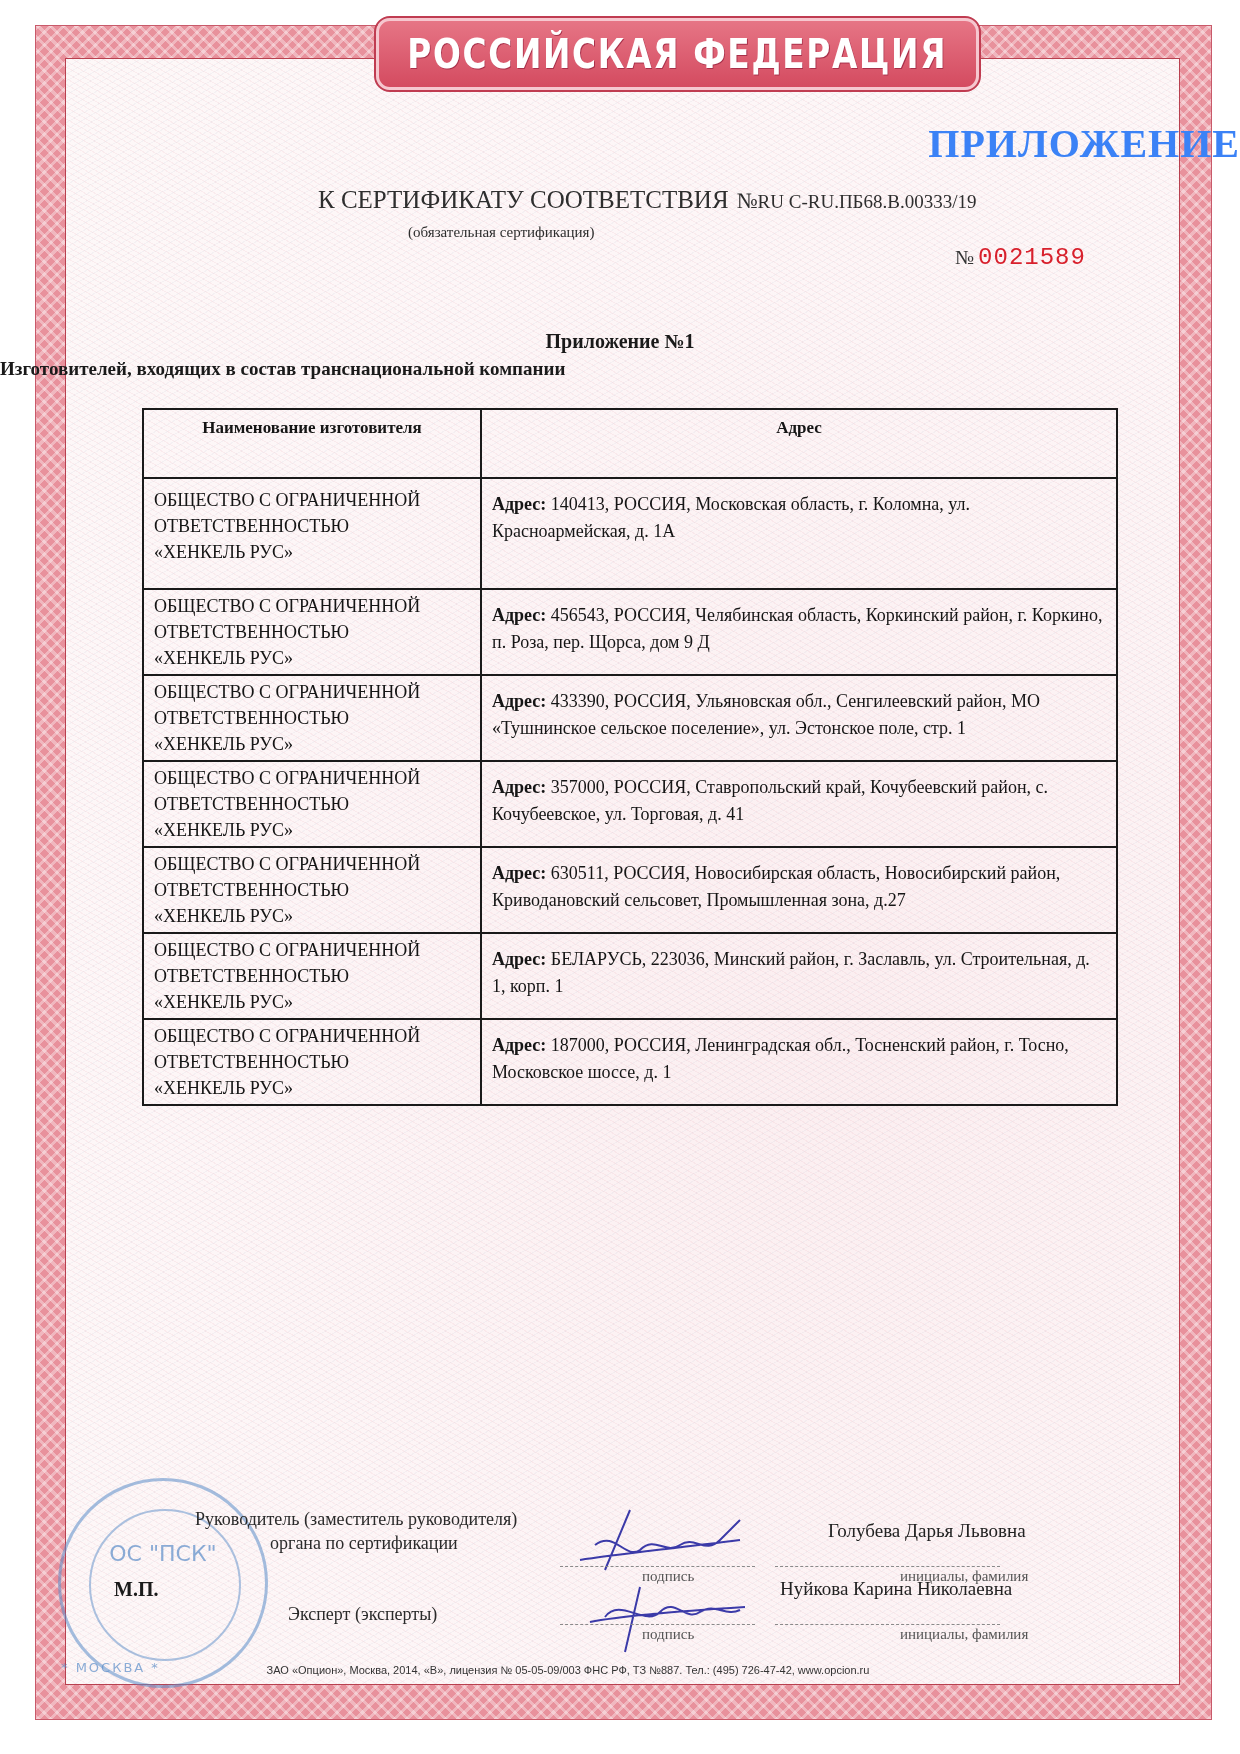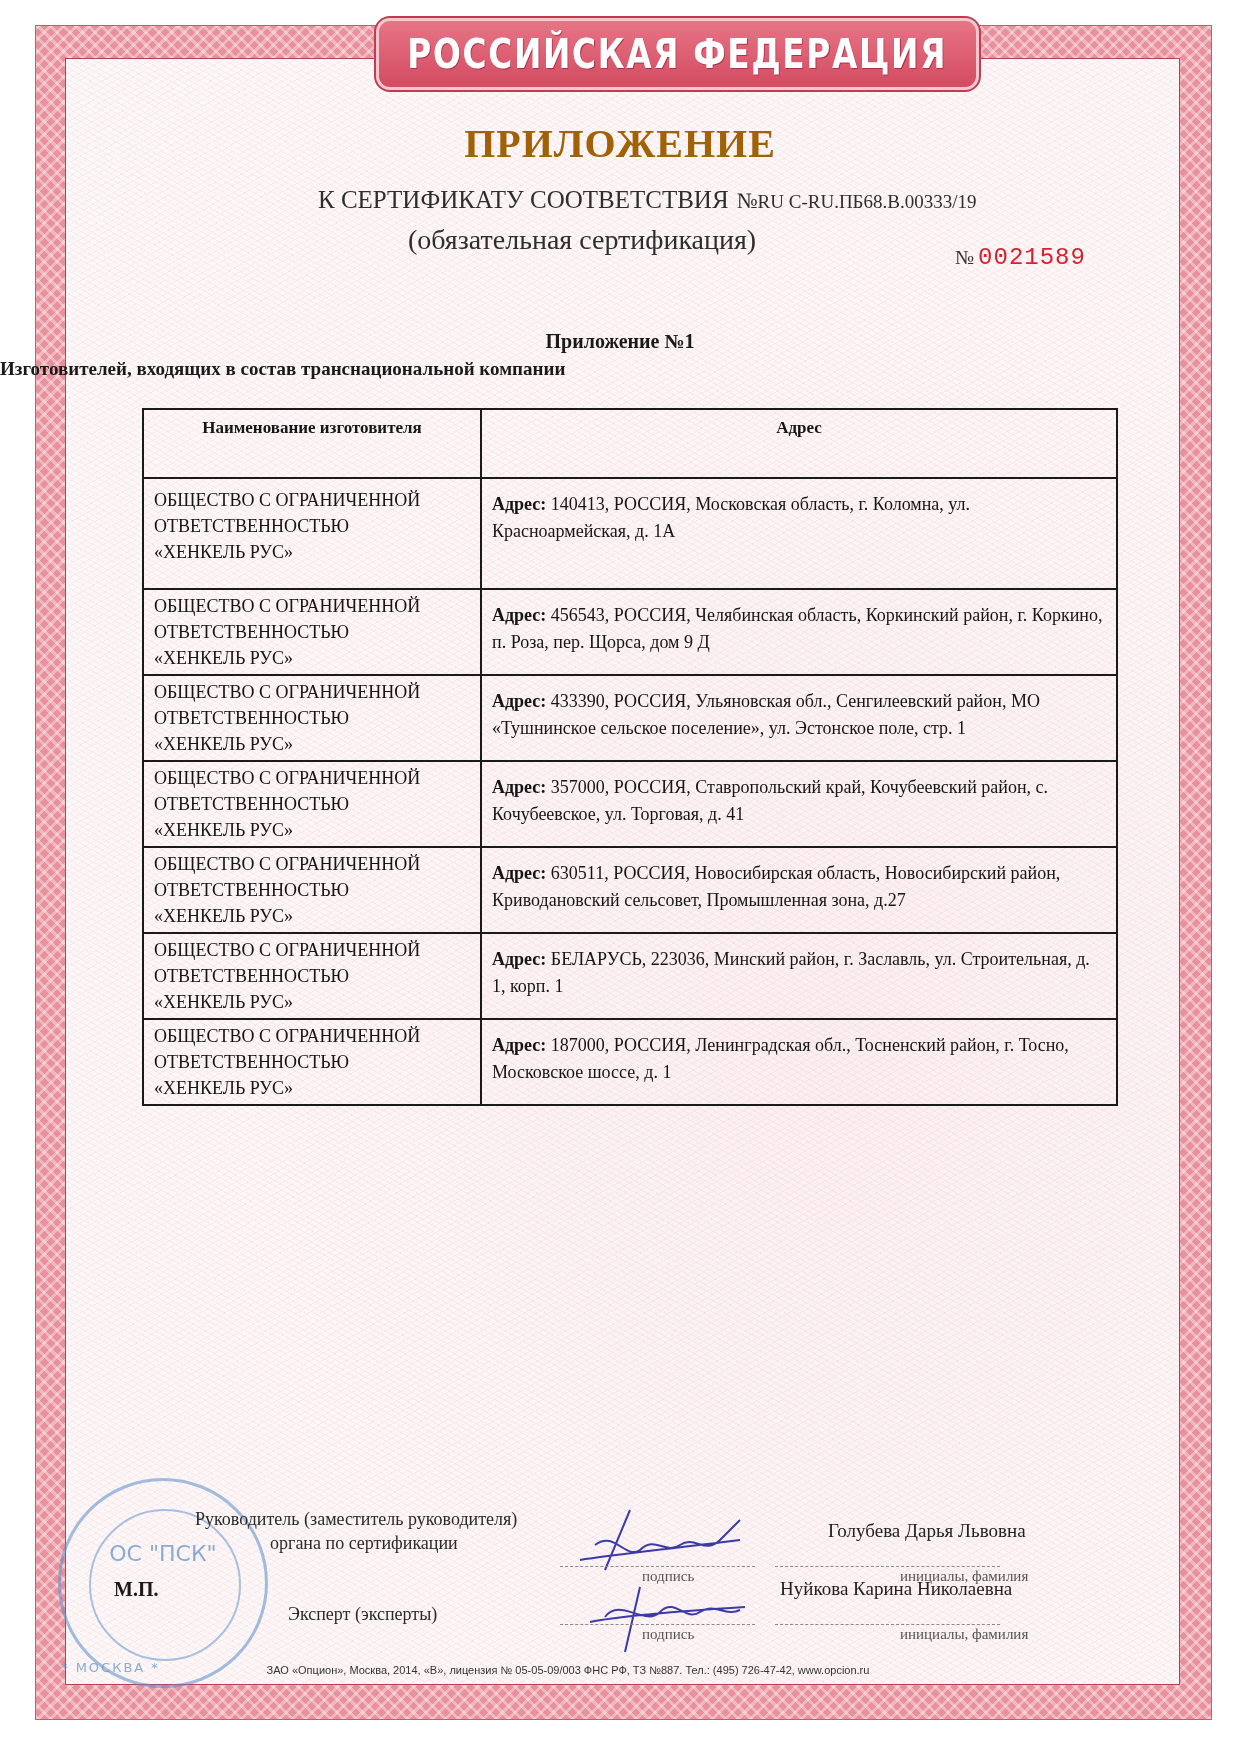--- a/index.html
+++ b/index.html
@@ -33,31 +33,31 @@
     border-radius: 14px; box-sizing: border-box;
     display: flex; align-items: center; justify-content: center; margin-left: 28px;
   }
   .banner span {
     font-family: "DejaVu Sans", sans-serif; font-weight: bold;
     color: #ffffff; font-size: 40px; letter-spacing: 2px;
     transform: scaleX(0.82); white-space: nowrap;
     text-shadow: 1px 1px 0 #a8304a;
   }
   .title {
-    position: absolute; left: 0; width: 1240px; top: 120px; text-align: center;
-    font-size: 40px; font-weight: bold; color: #a16207; letter-spacing: 1px;
+    position: absolute; left: 0; width: 1240px; top: 120px; text-align: right;
+    font-size: 40px; font-weight: bold; color: #3b82f6; letter-spacing: 1px;
   }
   .cert-line {
     position: absolute; left: 318px; top: 186px; white-space: nowrap;
     font-size: 25px; color: #2e2e2e;
   }
   .cert-line .num-prefix { font-size: 22px; margin-left: 8px; }
   .cert-line .num { font-size: 19px; }
   .mandatory {
-    position: absolute; left: 408px; top: 224px; font-size: 28px; color: #2e2e2e;
+    position: absolute; left: 408px; top: 224px; font-size: 15px; color: #2e2e2e;
   }
   .serial {
     position: absolute; left: 955px; top: 244px; white-space: nowrap;
   }
   .serial .n { font-size: 20px; color: #333; }
   .serial .v { font-family: "Liberation Mono", monospace; font-size: 24px; color: #d8202c; letter-spacing: 1px; }
   .app-title {
     position: absolute; left: 0; width: 1240px; top: 330px; text-align: center;
     font-size: 20px; font-weight: bold;
   }

